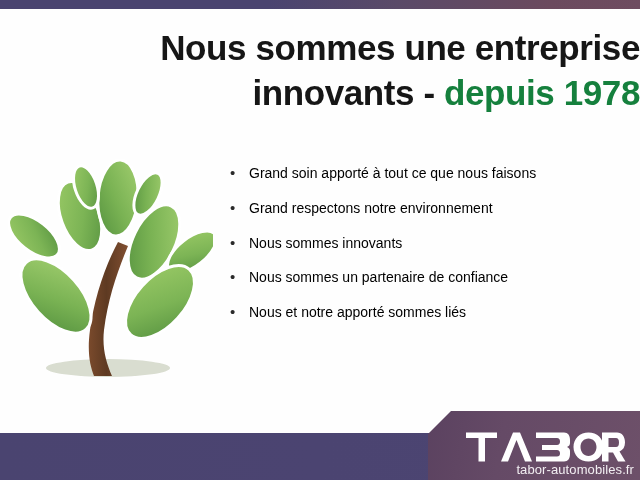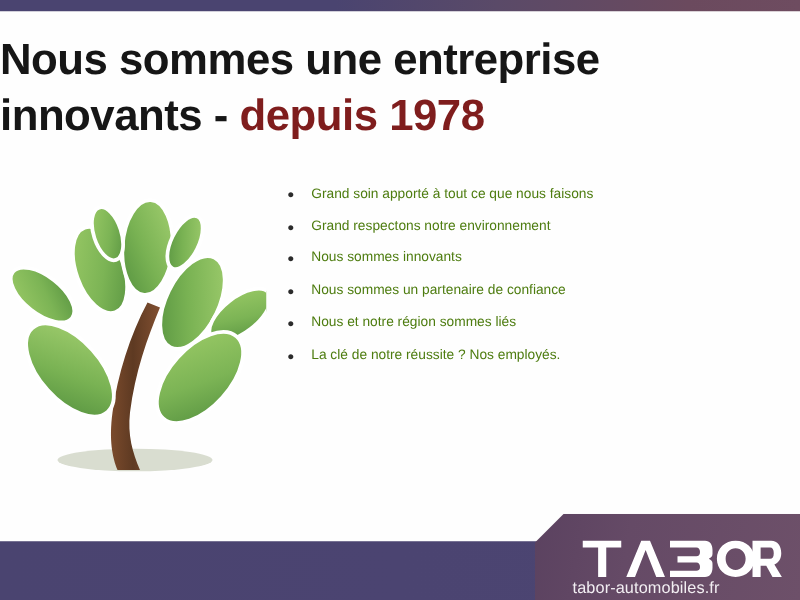--- a/index.html
+++ b/index.html
@@ -23,53 +23,54 @@
     position:absolute; left:0; top:0;
     width:640px; height:9px;
     background:linear-gradient(90deg,#4a4470 0%, #4a4470 42%, #5a4a68 62%, #6b4a5e 86%, #6e4c60 100%);
   }
 
   
   #heading {
     position:absolute;
     left:0; top:26px;
     width:640px;
-    text-align:left;
+    text-align:right;
     font-size:35px;
     font-weight:bold;
     line-height:1.28;
     letter-spacing:-0.4px;
     color:#161616;
   }
   #heading .line { display:block; white-space:nowrap; }
-  #heading .accent { color:#7f1d1d; }
+  #heading .accent { color:#15803d; }
 
   
   #tree-figure {
     position:absolute;
     left:8px; top:150px;
     width:205px; height:240px;
   }
   #tree-figure svg { display:block; width:100%; height:100%; }
 
   
   #value-list {
     position:absolute;
     left:228px; top:148px;
     width:400px;
     list-style:none;
   }
   #value-list li {
     position:relative;
     padding-left:21px;
     margin-bottom:11px;
-    font-size:11px;
+    font-size:14px;
     line-height:1.34;
-    color:#4d7c0f;
+    color:#000000;
     white-space:nowrap;
+    margin-top:16px;
   }
   #value-list li::before {
     content:"\2022";
     position:absolute;
     left:2px; top:-1px;
     font-size:15px;
     color:#2b2b2b;
   }
 
   
@@ -87,21 +88,21 @@
     position:absolute; right:0; bottom:0;
     width:212px; height:69px;
     background:linear-gradient(100deg,#5b4260 0%, #654a66 35%, #6d5069 100%);
     clip-path:polygon(23px 69px, 0 69px, 0 23px, 23px 0, 212px 0, 212px 69px);
   }
 
   #logo {
     position:absolute;
     right:6px; bottom:3px;
     width:176px;
-    text-align:left;
+    text-align:right;
   }
   #logo-mark { display:block; width:160px; height:30px; margin:0 auto 1px auto; }
   #logo-url {
     display:block;
     font-size:13px;
     color:#f2eef2;
     letter-spacing:0.1px;
     line-height:1.1;
   }
 </style>
@@ -157,22 +158,21 @@
         <ellipse cx="152" cy="152" rx="24" ry="44" fill="url(#lf)" transform="rotate(42 152 152)" stroke="#ffffff" stroke-width="3"></ellipse>
       </g>
     </svg>
   </div>
 
   <ul id="value-list">
     <li>Grand soin apporté à tout ce que nous faisons</li>
     <li>Grand respectons notre environnement</li>
     <li>Nous sommes innovants</li>
     <li>Nous sommes un partenaire de confiance</li>
-    <li>Nous et notre région sommes liés</li>
-    <li>La clé de notre réussite ? Nos employés.</li>
+    <li>Nous et notre apporté sommes liés</li>
   </ul>
 
   <div id="footer">
     <div id="footer-left"></div>
     <div id="footer-right"></div>
 
     <div id="logo">
       <svg id="logo-mark" viewBox="0 0 320 58" xmlns="http://www.w3.org/2000/svg" aria-hidden="true">
         <g fill="#ffffff">
 

